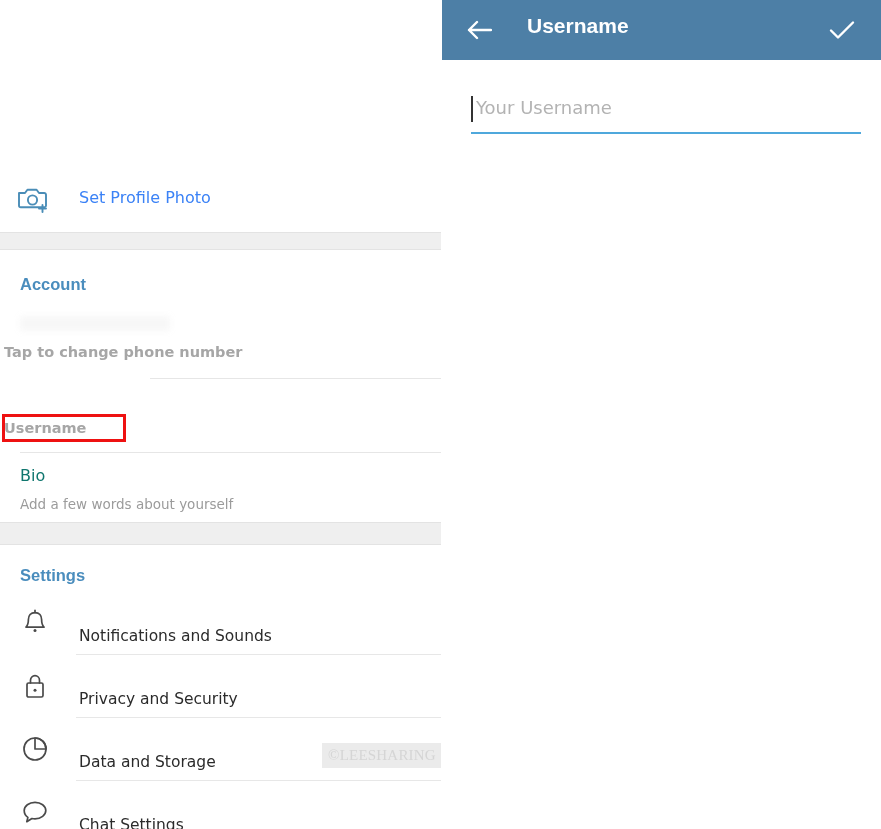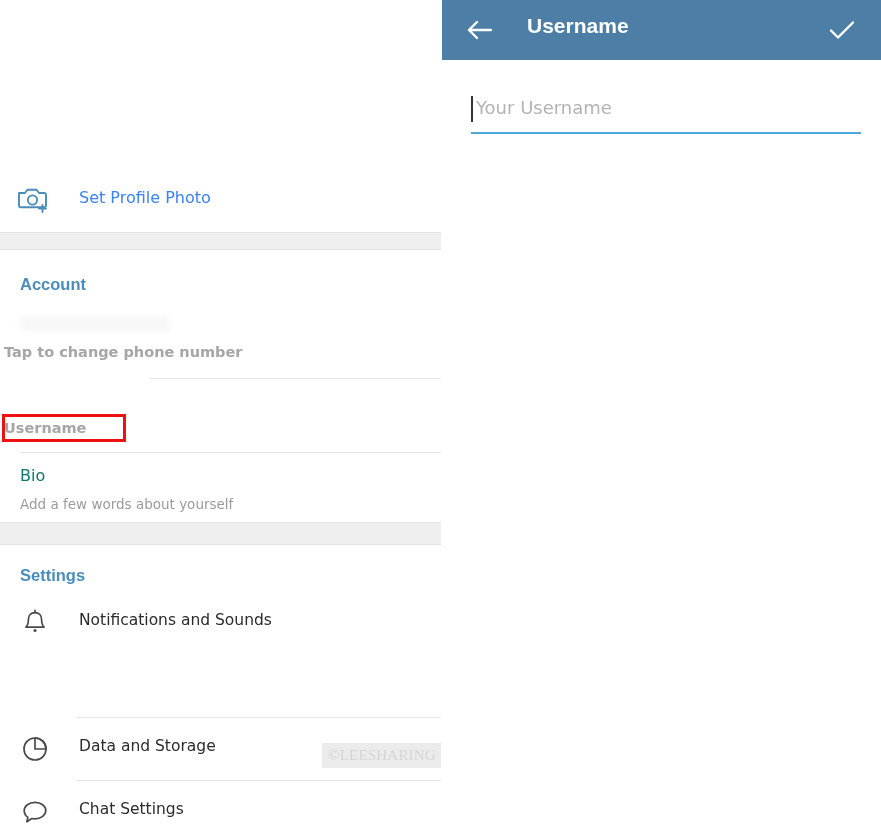--- a/index.html
+++ b/index.html
@@ -168,21 +168,21 @@
     width: 441px; height: 63px;
   }
   .set-icon {
     position: absolute;
     left: 19px; top: 16px;
     width: 32px; height: 32px;
     display: flex; align-items: center; justify-content: center;
   }
   .set-label {
     position: absolute;
-    left: 79px; top: 20px;
+    left: 79px; top: 36px;
     font-size: 15.5px;
     color: #2b2b2b;
   }
   .set-line {
     position: absolute;
     left: 76px; top: 0;
     width: 365px; height: 1px;
     background: #e7e7e7;
   }
 
@@ -322,20 +322,31 @@
       <span class="set-icon">
         <svg width="26" height="28" viewBox="0 0 26 28" aria-hidden="true">
           <path d="M13 3.6 c-4.3 0-6.6 3.1-6.6 7 0 4.6-1.2 6.4-2.4 7.6 h18 c-1.2-1.2-2.4-3-2.4-7.6 0-3.9-2.3-7-6.6-7 Z" fill="none" stroke="#4a4a4a" stroke-width="1.7" stroke-linejoin="round"></path>
           <path d="M13 1.4 v2.2" stroke="#4a4a4a" stroke-width="1.7" stroke-linecap="round"></path>
           <circle cx="13" cy="21.4" r="1.5" fill="#4a4a4a"></circle>
         </svg>
       </span>
       <span class="set-label">Notifications and Sounds</span>
     </div>
 
+    <div class="set-row" style="top:654px;">
+      <span class="set-line"></span>
+      <span class="set-icon">
+        <svg width="24" height="28" viewBox="0 0 24 28" aria-hidden="true">
+          <rect x="4" y="11" width="16" height="14" rx="1.6" fill="none" stroke="#4a4a4a" stroke-width="1.7"></rect>
+          <path d="M7.5 11 V8.2 a4.5 4.5 0 0 1 9 0 V11" fill="none" stroke="#4a4a4a" stroke-width="1.7" stroke-linecap="round"></path>
+          <circle cx="12" cy="18.2" r="1.5" fill="#4a4a4a"></circle>
+        </svg>
+      </span>
+      <span class="set-label">Privacy and Security</span>
+    </div>
 
     <div class="set-row" style="top:717px;">
       <span class="set-line"></span>
       <span class="set-icon">
         <svg width="28" height="28" viewBox="0 0 28 28" aria-hidden="true">
           <circle cx="14" cy="14" r="11" fill="none" stroke="#4a4a4a" stroke-width="1.7"></circle>
           <path d="M14 14 V3 A11 11 0 0 1 25 14 Z" fill="none" stroke="#4a4a4a" stroke-width="1.7" stroke-linejoin="round"></path>
         </svg>
       </span>
       <span class="set-label">Data and Storage</span>

